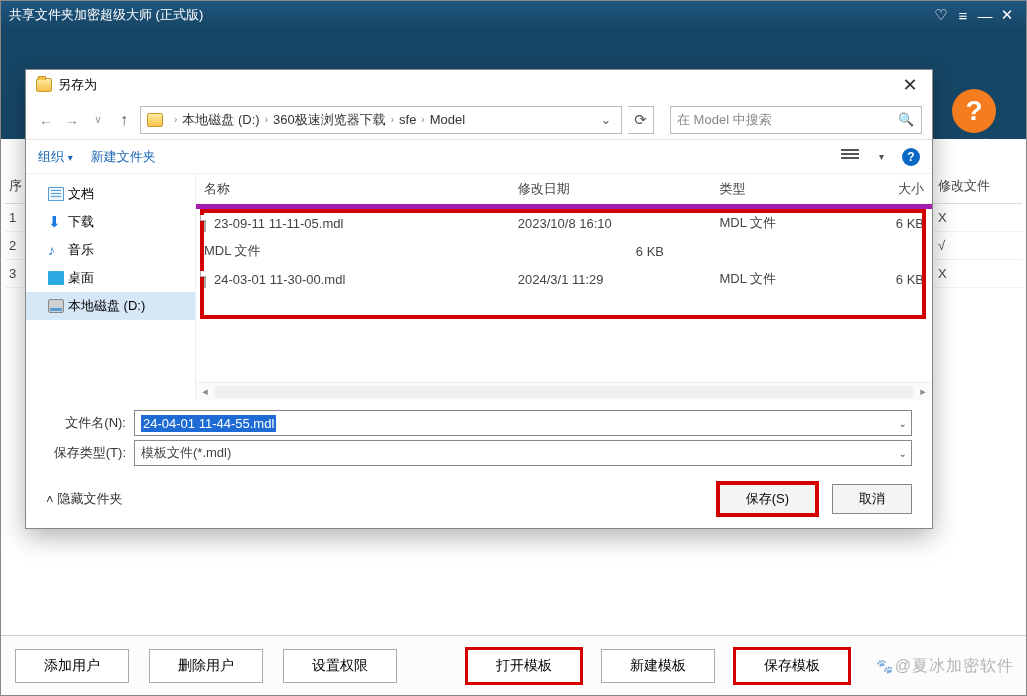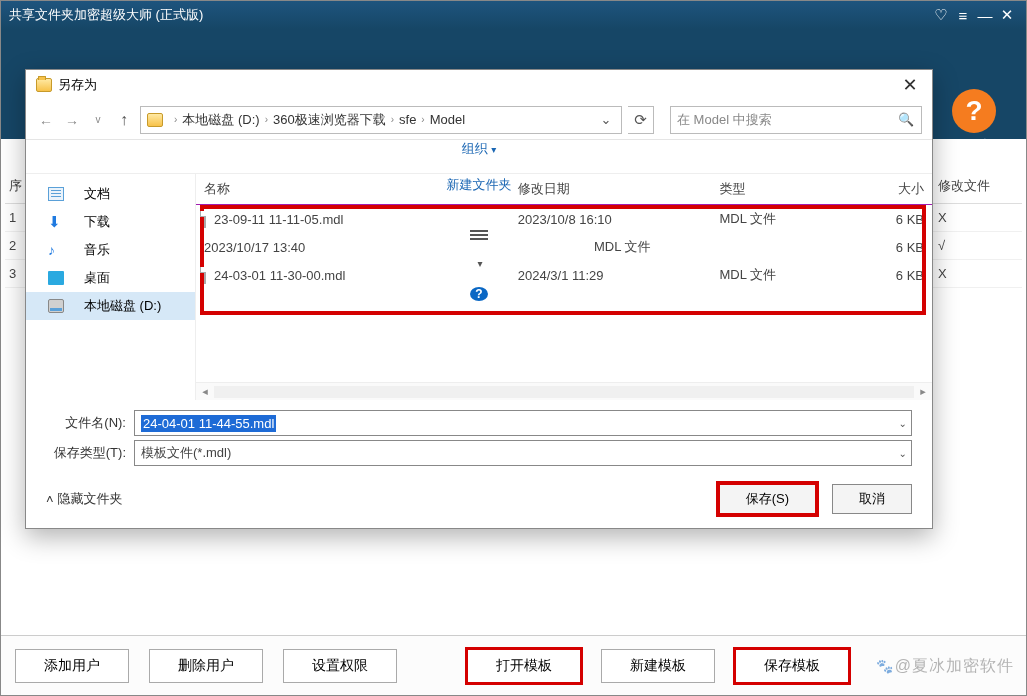--- a/index.html
+++ b/index.html
@@ -42,43 +42,43 @@
 .nav-up { width: 20px; text-align: center; color: #555; font-size: 16px; cursor:pointer;}
 .addr-bar { flex: 1; height: 28px; border: 1px solid #bbb; display: flex; align-items: center; padding: 0 6px; font-size: 13px; background:#fff;}
 .addr-bar .folder-ico { width:16px;height:14px;margin-right:6px;display:inline-block;background:linear-gradient(#ffe9a3,#f7c24a);border:1px solid #c79a2a;border-radius:2px;}
 .addr-bar .crumb { color: #333; cursor:pointer;}
 .addr-bar .sep { color: #888; margin: 0 5px; font-size:10px;}
 .addr-dd { width: 18px; text-align:center; color:#555; cursor:pointer;}
 .refresh { width: 26px; height: 28px; border:1px solid #bbb; border-left:none; display:flex;align-items:center;justify-content:center; color:#555; cursor:pointer; font-size:15px;}
 .search-box { width: 252px; height: 28px; border: 1px solid #bbb; display: flex; align-items: center; padding: 0 6px; margin-left: 10px; font-size: 13px; color: #888; }
 .search-box .mag { margin-left: auto; color:#555; cursor:pointer;}
 
-.toolbar-row { height: 34px; display:flex; align-items:center; padding: 0 12px; gap: 18px; font-size: 13px; border-bottom:1px solid #eee;flex-direction:column;}
+.toolbar-row { height: 34px; display:flex; align-items:center; padding: 0 12px; gap: 18px; font-size: 13px; border-bottom:1px solid #eee;}
 .toolbar-row .link { color: #1a66b3; cursor: pointer; }
 .toolbar-row .spacer { flex:1; }
 .toolbar-row .view-ico { width:18px;height:16px;cursor:pointer; display:inline-flex;flex-direction:column;gap:2px;}
 .toolbar-row .view-ico span{height:2px;background:#555;}
 .toolbar-row .view-dd{font-size:10px;color:#555;margin-left:2px;cursor:pointer;}
 .toolbar-row .help-ico { width:18px;height:18px;border-radius:50%;background:#0a67c4;color:#fff;font-size:12px;font-weight:bold;display:flex;align-items:center;justify-content:center;cursor:pointer;}
 
 .dlg-body { flex: 1; display: flex; min-height: 0; }
 .sidebar { width: 170px; border-right: 1px solid #eee; padding: 6px 0; font-size: 13px; overflow:hidden;}
-.side-item { display:flex; align-items:center; padding: 5px 10px 5px 22px; gap: 20px; cursor:pointer;}
+.side-item { display:flex; align-items:center; padding: 5px 10px 5px 22px; gap: 4px; cursor:pointer;}
 .side-item.selected { background: #d6e8f7; }
 .side-ico { width:16px; height:14px; display:inline-block;}
 .ico-doc { border:1px solid #5aa0d8; background:#eaf3fb; position:relative;}
 .ico-doc::after{content:"";position:absolute;left:2px;top:2px;right:2px;height:1px;background:#5aa0d8;box-shadow:0 3px 0 #5aa0d8,0 6px 0 #5aa0d8;}
 .ico-dl { color:#1f7ae0; font-size:15px; line-height:14px;}
 .ico-music{ color:#1f7ae0; font-size:14px; line-height:14px;}
 .ico-desk { background:#2aa9e0; border-radius:1px;}
 .ico-disk { background:#d0d0d0; border:1px solid #888; border-radius:2px; position:relative;}
 .ico-disk::after{content:"";position:absolute;left:1px;right:1px;bottom:1px;height:3px;background:#5aa0d8;}
 
 .file-area { flex:1; display:flex; flex-direction:column; position:relative;}
-.file-header { display:flex; font-size:13px; color:#444; border-bottom:1px solid #a21caf; padding: 6px 8px;}
+.file-header { display:flex; font-size:13px; color:#444; border-bottom:5px solid #a21caf; padding: 6px 8px;}
 .col-name { flex: 1.4; }
 .col-date { flex: .9; }
 .col-type { flex: .6; }
 .col-size { width: 70px; text-align: right; }
 .file-list { flex:1; overflow:auto; position:relative;}
 .red-box { position:absolute; left:4px; right:6px; top:0; height: 110px; border:4px solid #d40000; pointer-events:none;}
 .file-row { display:flex; font-size:13px; color:#444; padding: 5px 8px; align-items:center;}
 .file-ico { width:14px; height:16px; border:1px solid #aaa; background:#fff; margin-right:8px; position:relative; flex-shrink:0;}
 .file-ico::before{content:"";position:absolute;right:-1px;top:-1px;width:5px;height:5px;background:#fff;border-left:1px solid #aaa;border-bottom:1px solid #aaa;}
 .hscroll { height:18px; border-top:1px solid #eee; display:flex; align-items:center; background:#fafafa;}
@@ -227,21 +227,20 @@
           </div>
           <div class="file-list">
             <div class="red-box"></div>
             <div class="file-row">
               <span class="col-name"><span class="file-ico"></span><span>23-09-11 11-11-05.mdl</span></span>
               <span class="col-date">2023/10/8 16:10</span>
               <span class="col-type">MDL 文件</span>
               <span class="col-size">6 KB</span>
             </div>
             <div class="file-row">
-              <span class="col-date">2023/10/17 13:40</span>
               <span class="col-type">MDL 文件</span>
               <span class="col-size">6 KB</span>
             </div>
             <div class="file-row">
               <span class="col-name"><span class="file-ico"></span><span>24-03-01 11-30-00.mdl</span></span>
               <span class="col-date">2024/3/1 11:29</span>
               <span class="col-type">MDL 文件</span>
               <span class="col-size">6 KB</span>
             </div>
           </div>

